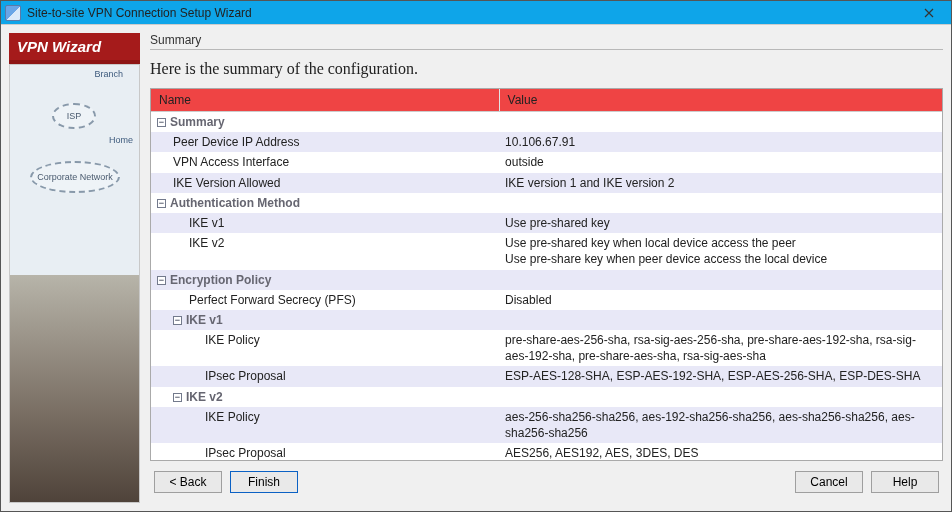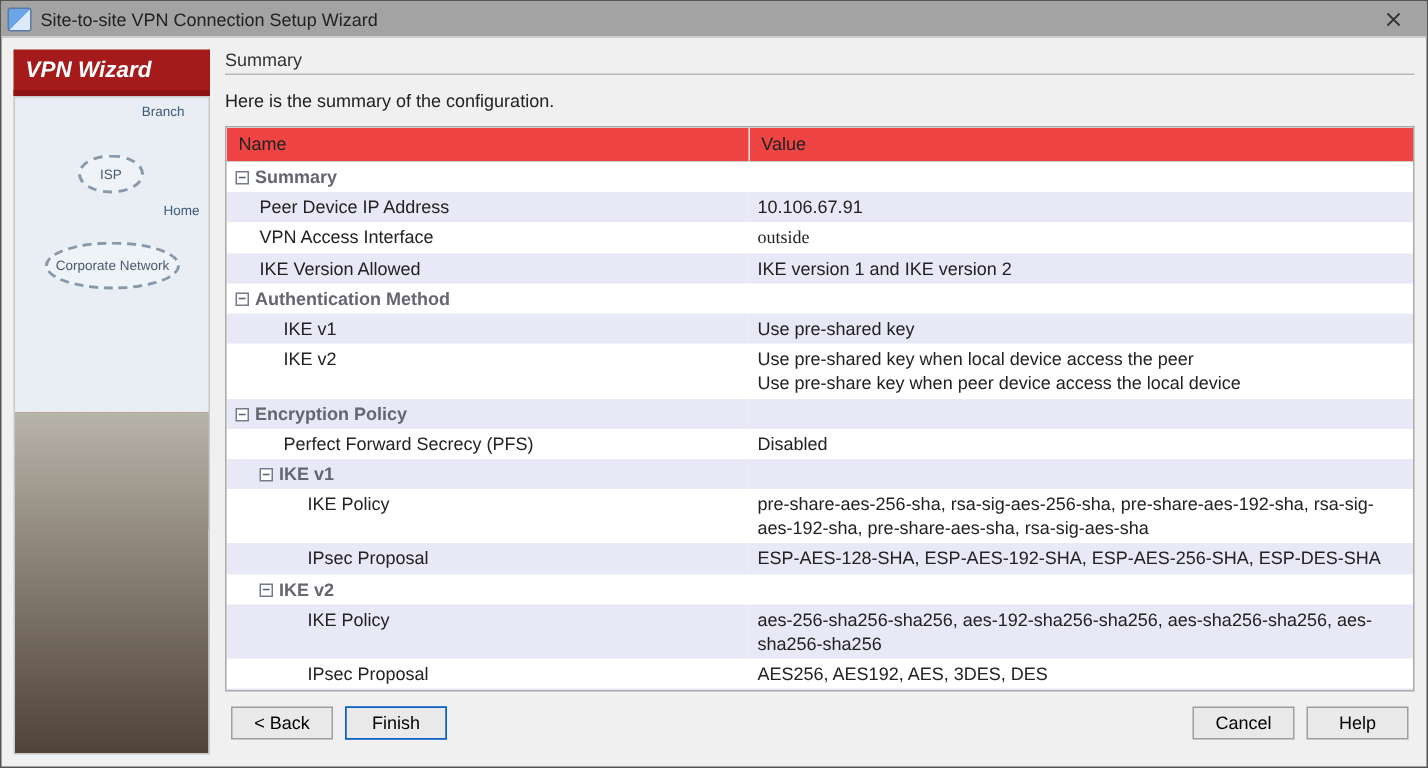--- a/index.html
+++ b/index.html
@@ -1,34 +1,34 @@
 <!DOCTYPE html>
 <html><head>
 <meta charset="utf-8">
 <style>
   * { box-sizing: border-box; }
   html, body { margin: 0; padding: 0; font-family: "Segoe UI", Tahoma, Arial, sans-serif; font-size: 12px; color: #222; }
   .window { width: 952px; height: 512px; border: 1px solid #555; background: #f0f0f0; display: flex; flex-direction: column; position: relative; }
-  .titlebar { height: 24px; background: #a3a3a3; border-bottom: 1px solid #ccc; display: flex; align-items: center; padding: 0 0 0 4px; }
+  .titlebar { height: 24px; background: #0ea5e9; border-bottom: 1px solid #ccc; display: flex; align-items: center; padding: 0 0 0 4px; }
   .titlebar .app-icon { width: 16px; height: 16px; margin-right: 6px; display: inline-block; background: linear-gradient(135deg,#6aa5e6 0 50%, #dbe9f9 50% 100%); border: 1px solid #5b7aa8; border-radius: 2px; }
   .titlebar .title { flex: 1; font-size: 12px; color: #222; }
   .titlebar .close { width: 44px; height: 100%; display: flex; align-items: center; justify-content: center; cursor: pointer; }
   .body { flex: 1; display: flex; padding: 8px; gap: 10px; min-height: 0; }
   .sidebar { width: 131px; display: flex; flex-direction: column; }
   .sidebar-banner { background: #a51b1b; color: #fff; font-weight: bold; font-style: italic; font-size: 15px; padding: 5px 8px; border-bottom: 4px solid #8d1515; }
   .sidebar-img { flex: 1; background: #e8eef3; position: relative; overflow: hidden; border: 1px solid #c8c8c8; }
   .net-diagram { position: absolute; inset: 0 0 auto 0; height: 48%; }
   .photo-area { position: absolute; left:0; right:0; top:48%; bottom:0; background: linear-gradient(180deg,#b7b4a9 0,#7a6f64 60%,#4f433a 100%); }
   .wall { position:absolute; left:0; right:0; top:48%; height:18%; background: repeating-linear-gradient(90deg,#8b403f 0 8px,#7b3533 8px 16px); }
   .label-box { position:absolute; font-size:9px; color:#3e5b7d; }
   .cloud { position:absolute; border: 2px dashed #89a; border-radius: 50%; background:#eef3f7; font-size:9px; color:#4a5b6f; display:flex; align-items:center; justify-content:center; }
 
   .main { flex: 1; display: flex; flex-direction: column; min-width: 0; }
   .section-heading { font-size: 12px; color: #333; padding-bottom: 2px; border-bottom: 1px solid #b8b8b8; margin-bottom: 6px; }
-  .section-sub { font-size: 12px; color: #222; margin: 4px 0 10px 0; }
+  .section-sub { font-size: 16px; color: #222; margin: 4px 0 10px 0; font-family: Liberation Serif, serif; }
   .table-wrap { flex: 1; border: 1px solid #aaa; background: #fff; overflow: auto; }
   table { width: 100%; border-collapse: collapse; table-layout: fixed; }
   thead th { text-align: left; font-weight: normal; font-size: 12px; padding: 4px 8px; background: #ef4444; border-bottom: 1px solid #ccc; position: sticky; top:0; }
   thead th + th { border-left: 1px solid #e2e2e2; margin-top: 21px; }
   tbody td { padding: 2px 6px; font-size: 12px; vertical-align: top; line-height: 1.35; }
   tr.section-row td { color: #666671; font-weight: bold; margin-left: 47px; }
   tr.alt { background: #e8e8f7; }
   .toggle { display:inline-block; width:9px; height:9px; border:1px solid #737a8c; color:#5a5f70; font-size:9px; line-height:7px; text-align:center; margin-right:4px; vertical-align:1px; background:#fff; }
   .indent-1 { padding-left: 22px !important; }
   .indent-2 { padding-left: 38px !important; }
@@ -88,21 +88,21 @@
               <tr class="section-row">
                 <td><span class="toggle">−</span><span>Summary</span></td>
                 <td style="white-space: pre-line;"></td>
               </tr>
               <tr class="alt">
                 <td class="indent-1">Peer Device IP Address</td>
                 <td style="white-space: pre-line; margin-left: 17px;">10.106.67.91</td>
               </tr>
               <tr>
                 <td class="indent-1">VPN Access Interface</td>
-                <td style="white-space: pre-line; font-family: Liberation Serif, serif;">outside</td>
+                <td style="white-space: pre-line;">outside</td>
               </tr>
               <tr class="alt">
                 <td class="indent-1">IKE Version Allowed</td>
                 <td style="white-space: pre-line;">IKE version 1 and IKE version 2</td>
               </tr>
               <tr class="section-row">
                 <td><span class="toggle">−</span><span>Authentication Method</span></td>
                 <td style="white-space: pre-line;"></td>
               </tr>
               <tr class="alt">

